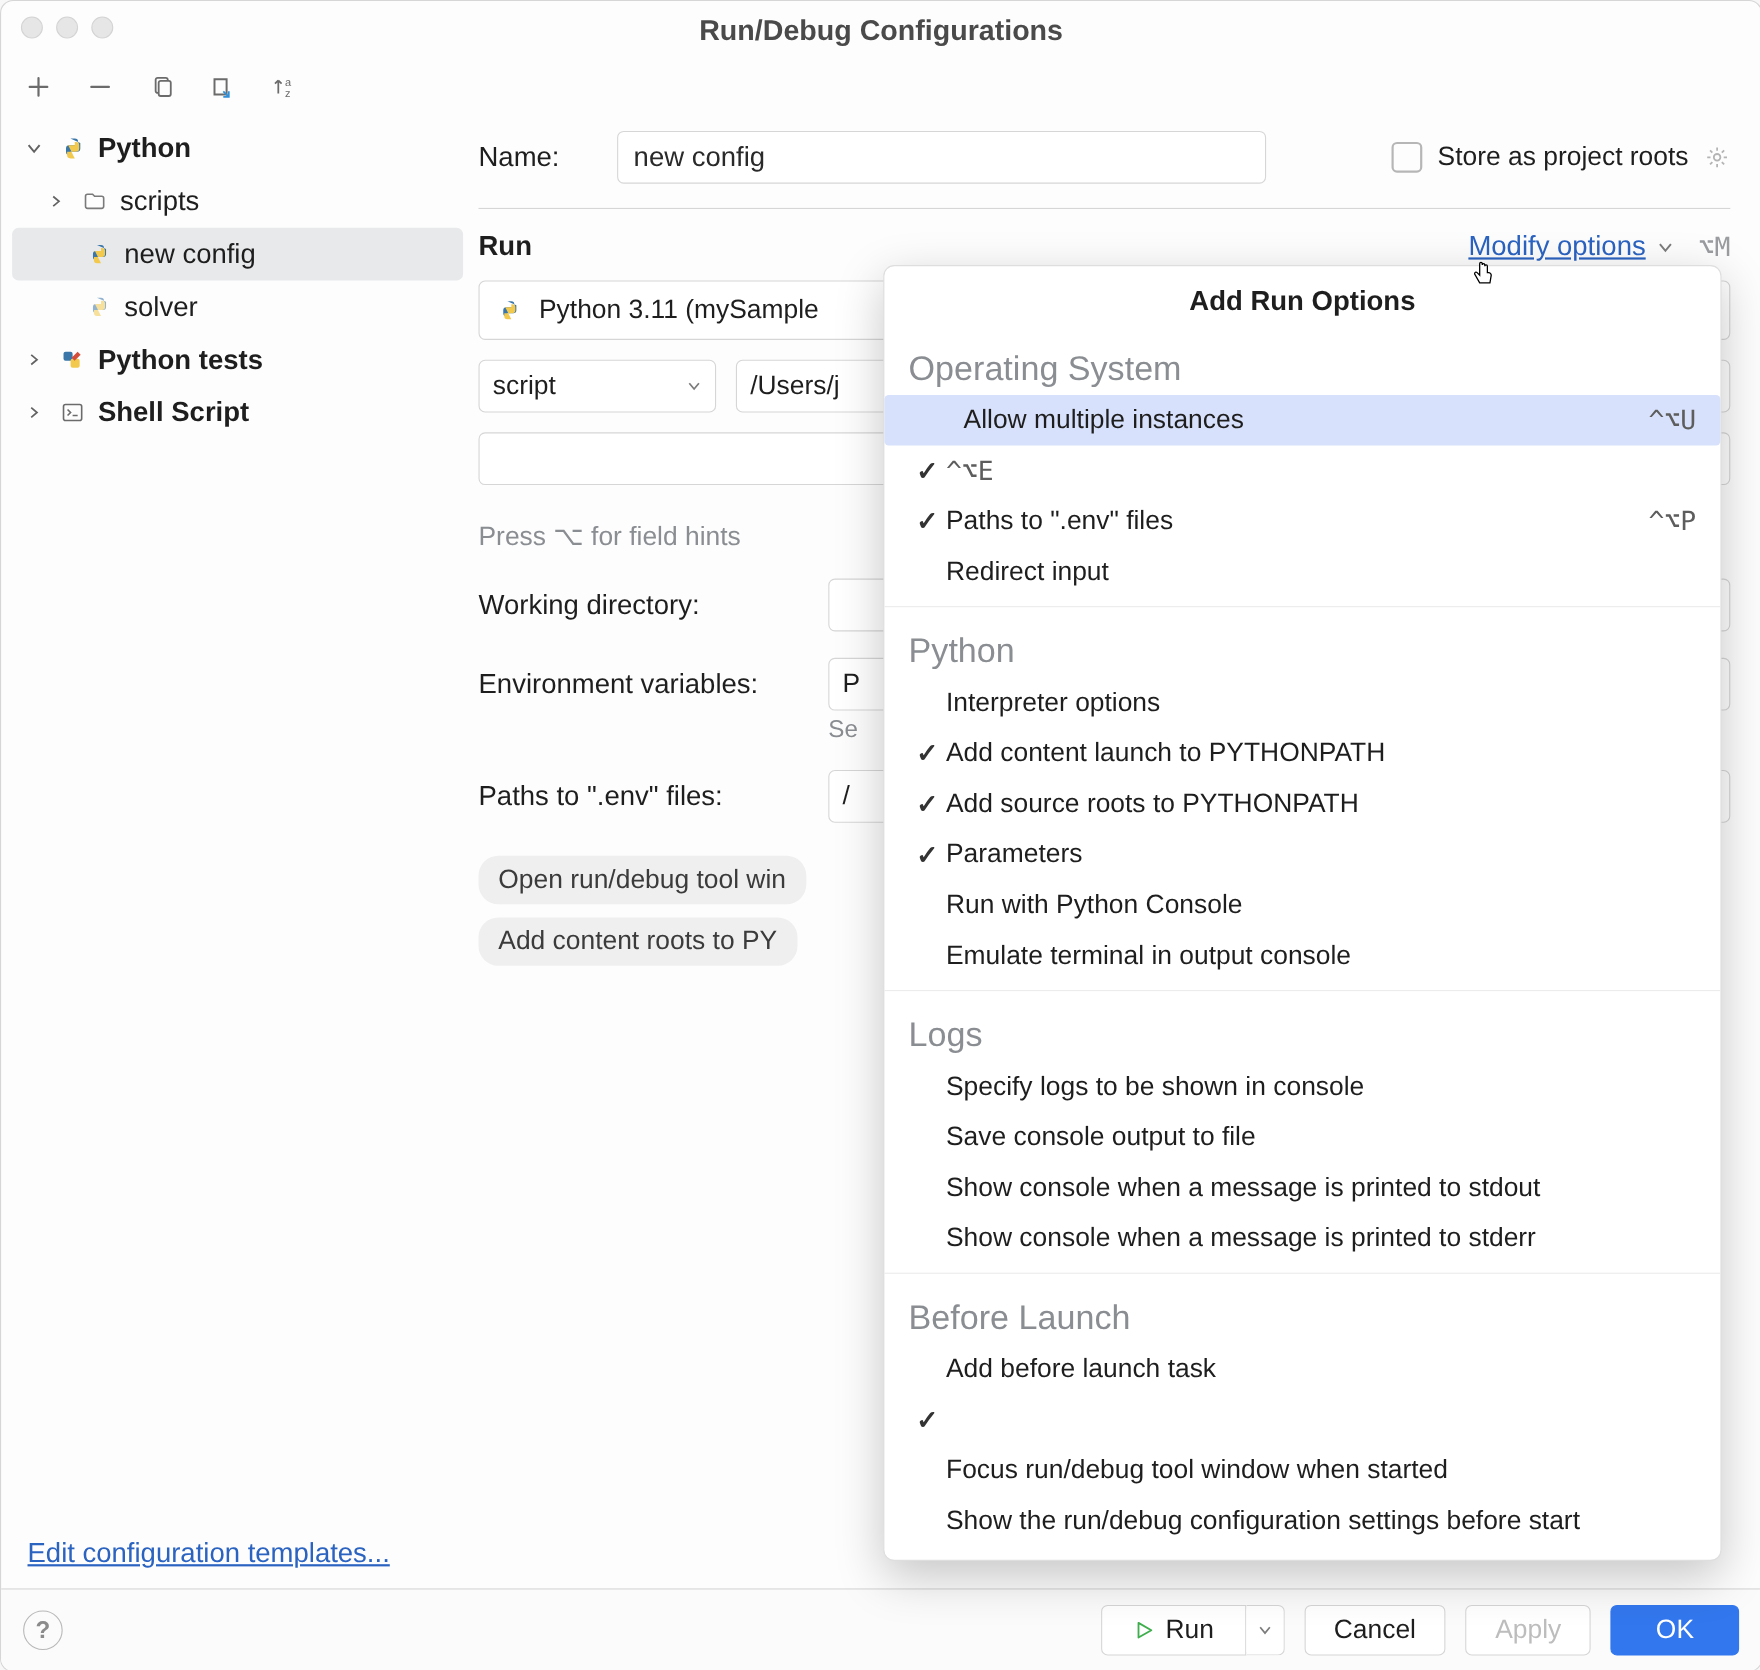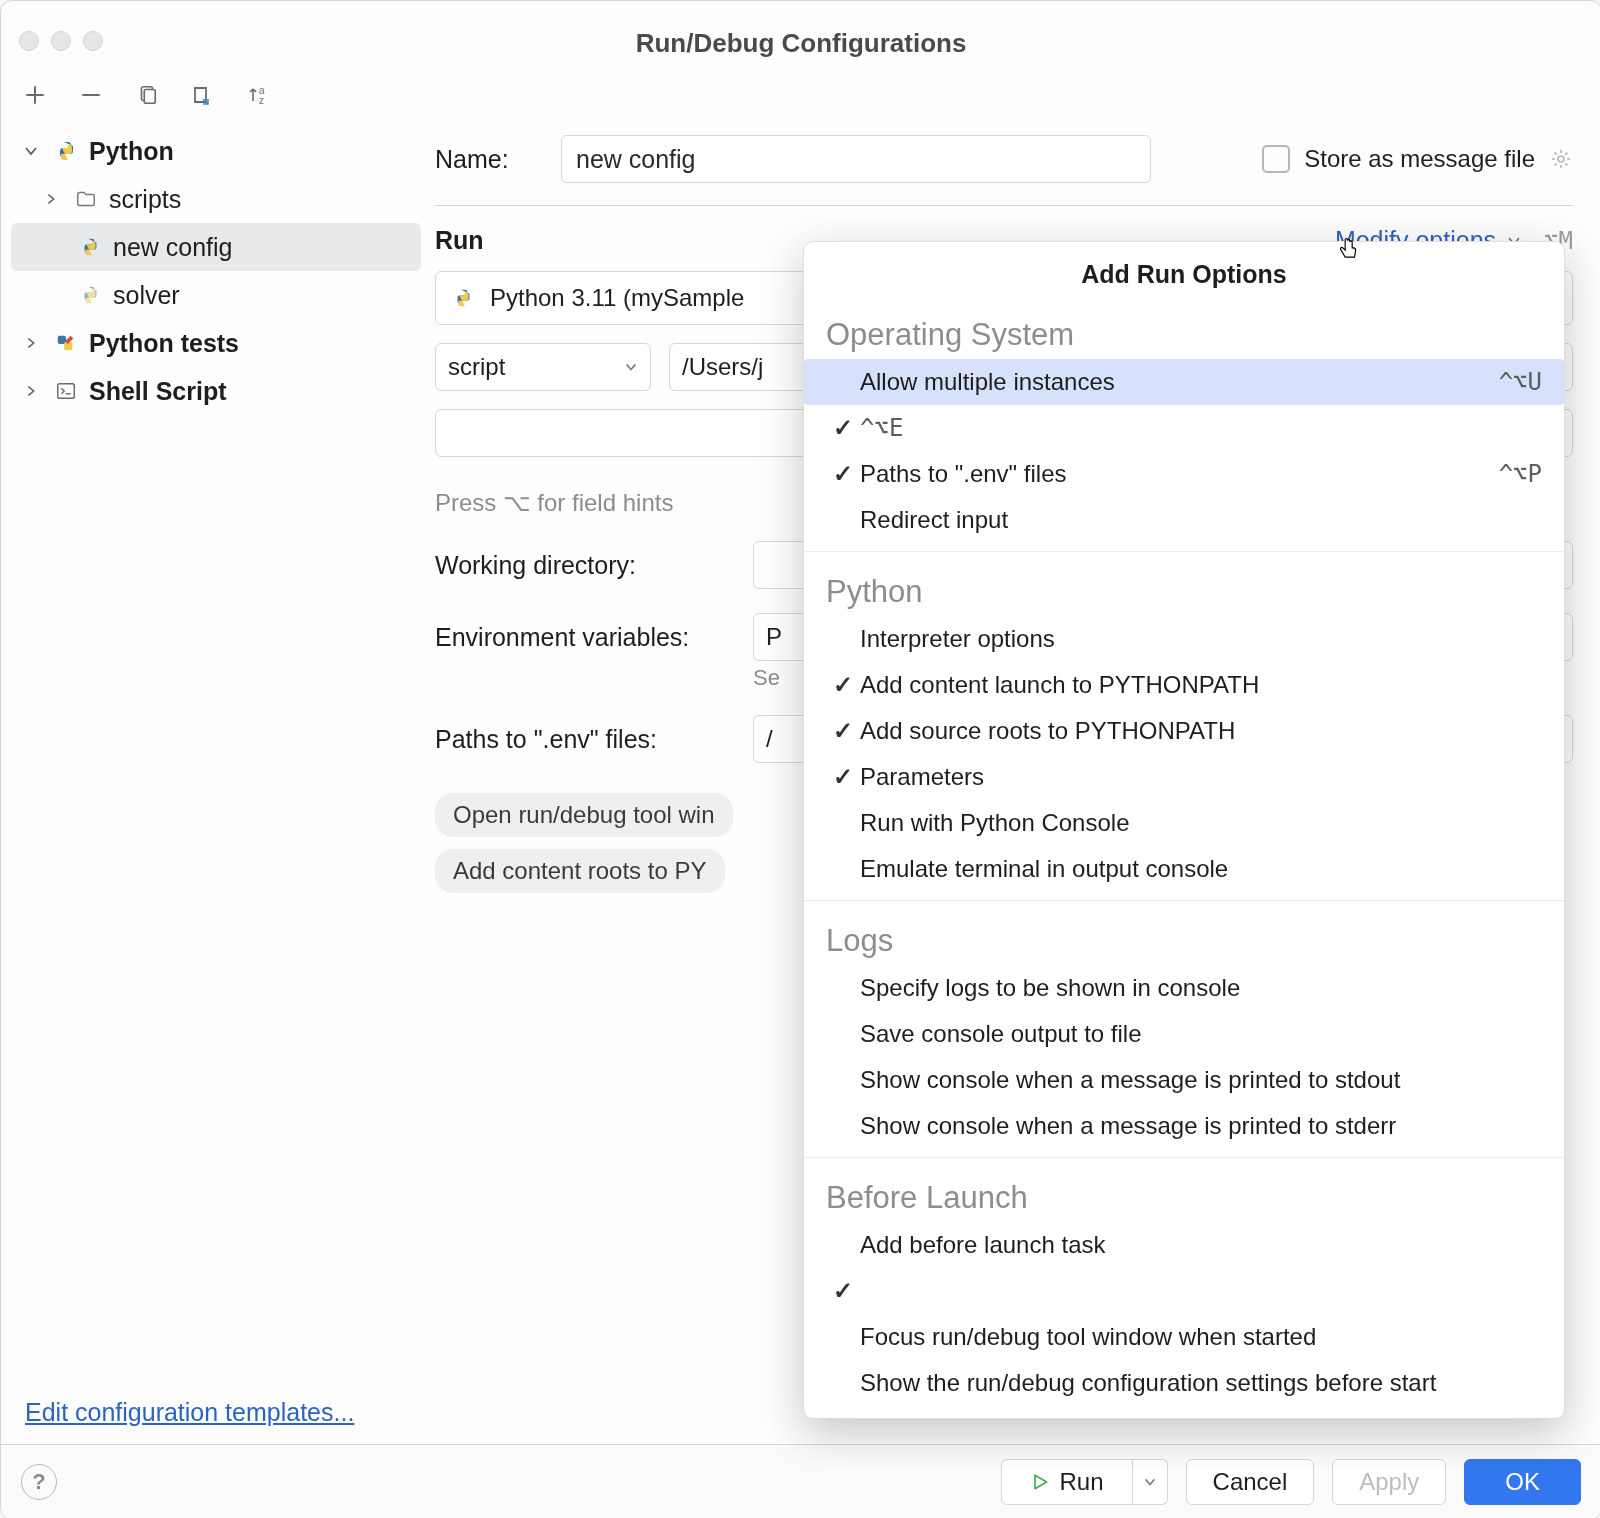--- a/index.html
+++ b/index.html
@@ -10,21 +10,21 @@
     --muted:#8a8d91;
     --link:#2b63c1;
     --hover-blue:#d8e1fb;
     --selected:#e8e9eb;
     --chip:#efefef;
     --primary:#3377ee;
     --primary-text:#ffffff;
   }
   html,body{margin:0;padding:0;width:1600px;height:1518px;font-family:-apple-system,"SF Pro Text","Helvetica Neue",Arial,sans-serif;font-size:24px;color:var(--text);background:var(--panel);}
   .window{width:1600px;height:1518px;position:relative;border:1px solid var(--border);border-radius:12px;background:#fdfdfd;overflow:hidden;}
-  .titlebar{height:52px;display:flex;align-items:center;justify-content:center;position:relative;margin-top:16px;}
+  .titlebar{height:52px;display:flex;align-items:center;justify-content:center;position:relative;}
   .traffic-lights{position:absolute;left:18px;top:14px;display:flex;gap:12px;}
   .traffic-lights span{width:18px;height:18px;border-radius:50%;background:#e6e6e6;border:1px solid #d4d4d4;}
   .title{font-weight:600;font-size:26px;color:#4a4a4a;}
   .toolbar{height:52px;display:flex;align-items:center;gap:28px;padding:0 20px;}
   .tb-icon{width:28px;height:28px;display:flex;align-items:center;justify-content:center;color:#6b6b6b;}
   .body{display:flex;height:calc(100% - 52px - 52px - 74px);}
   .sidebar{width:420px;border-right:0;padding-top:6px;}
   .tree{padding-left:10px;}
   .tree-row{display:flex;align-items:center;height:48px;gap:10px;padding-left:8px;border-radius:6px;}
   .tree-row.selected{background:var(--selected);}
@@ -70,21 +70,21 @@
   .btn-group .btn:last-child{border-radius:0 6px 6px 0;border-left:none;padding:0 10px;}
   .play{color:#4caf50;}
   
   .popover{position:absolute;left:802px;top:240px;width:760px;background:#ffffff;border:1px solid #dedede;border-radius:10px;box-shadow:0 14px 44px rgba(0,0,0,0.22);padding-bottom:12px;z-index:10;}
   .popover h4{text-align:center;font-weight:700;font-size:25px;margin:18px 0 14px;}
   .group-title{color:var(--muted);font-size:31px;padding:14px 22px 6px;}
   .item{display:flex;align-items:center;height:46px;padding:0 22px 0 22px;font-size:24px;border-radius:4px;}
   .item .check{width:34px;display:flex;justify-content:center;color:#333;font-weight:700;}
   .item .item-label{flex:1;}
   .item .sc{color:#5d5d5d;font-size:24px;font-family:-apple-system,Menlo,monospace;}
-  .item.highlight{background:var(--hover-blue);}
+  .item.highlight{background:var(--hover-blue);gap:16px;}
   .divider{height:1px;background:#ececec;margin:8px 0;}
   .cursor{position:absolute;left:1336px;top:234px;z-index:20;width:30px;height:30px;}
   svg{display:block;}
 </style>
 </head>
 <body>
 
 <div class="window">
 
   <div class="titlebar">
@@ -213,21 +213,21 @@
 
     <div class="main">
 
       <div class="row name-row">
         <span class="label">Name:</span>
         <div class="input" style="max-width:560px;flex:none;width:560px;">
           <span>new config</span>
         </div>
         <div class="store-row">
           <span class="checkbox"></span>
-          <span>Store as message file</span>
+          <span>Store as project roots</span>
           <span class="gear">
             <svg width="24" height="24" viewBox="0 0 24 24">
                 <circle cx="12" cy="12" r="3" fill="none" stroke="#b4b4b4" stroke-width="1.6"></circle>
                 <path d="M12 3v3M12 18v3M3 12h3M18 12h3M5.6 5.6l2.1 2.1M16.3 16.3l2.1 2.1M18.4 5.6l-2.1 2.1M7.7 16.3l-2.1 2.1" stroke="#b4b4b4" stroke-width="1.6"></path>
               </svg>
           </span>
         </div>
       </div>
 
       <hr class="sep">

